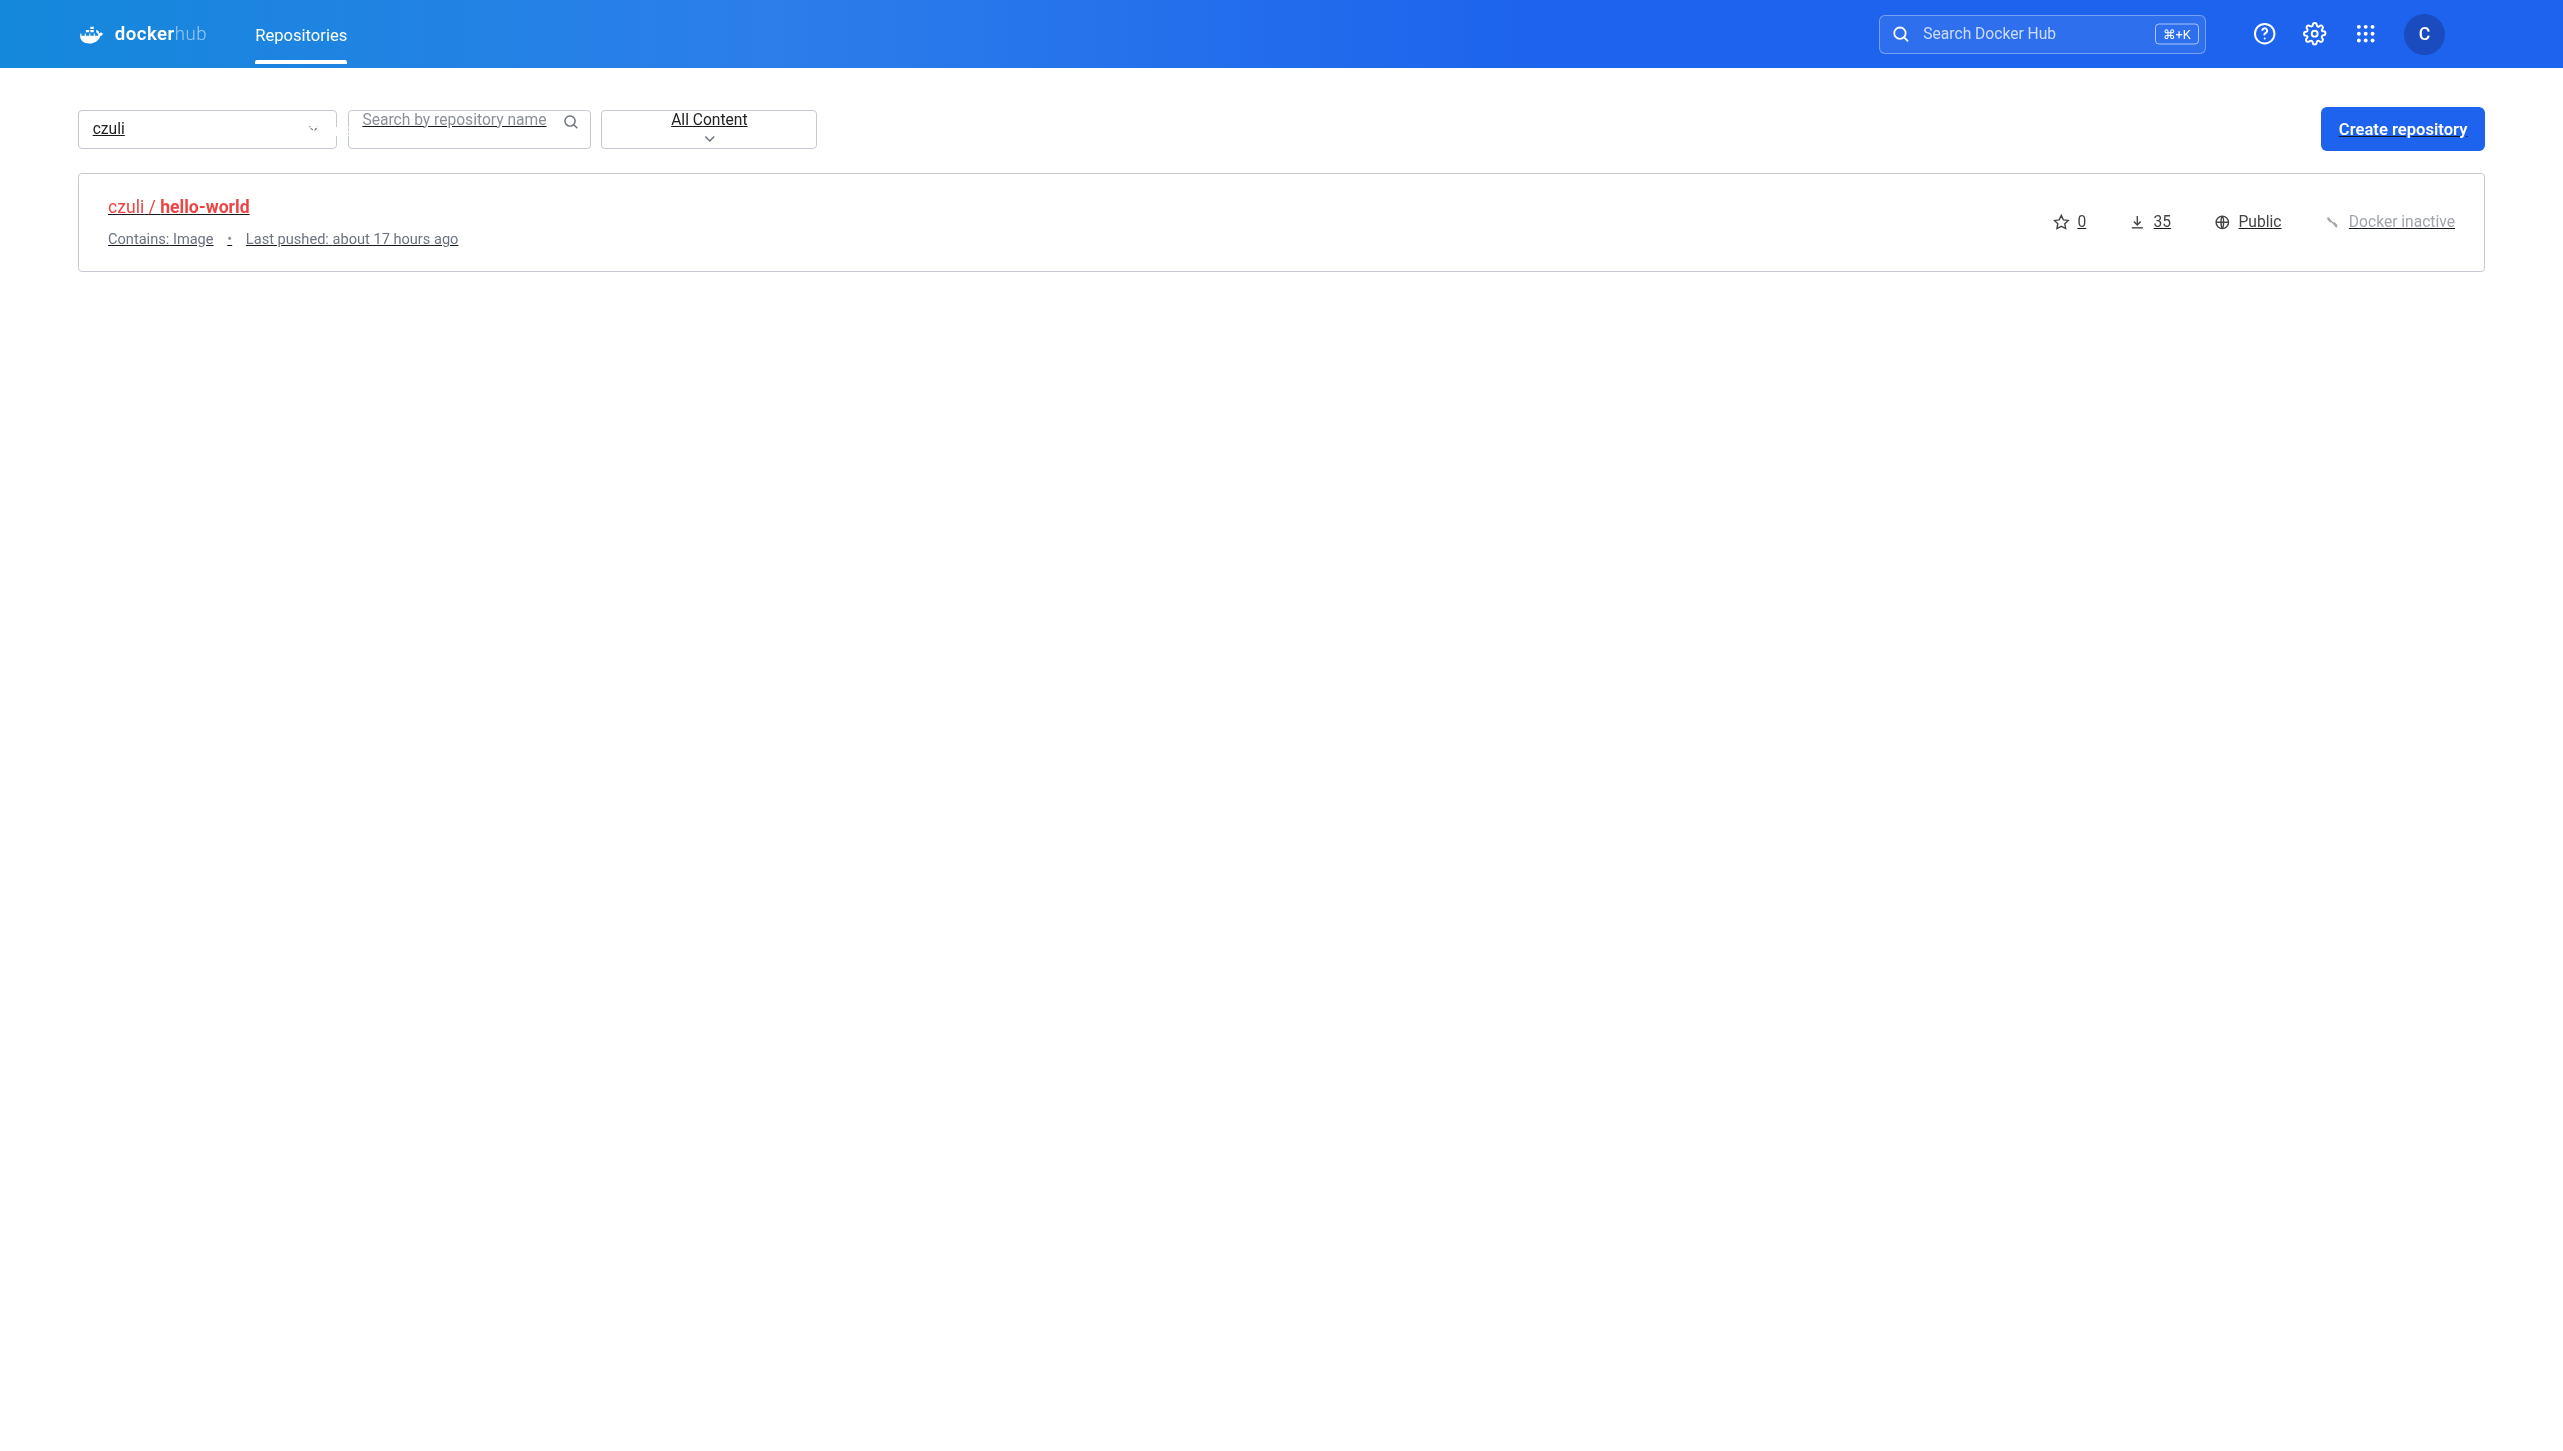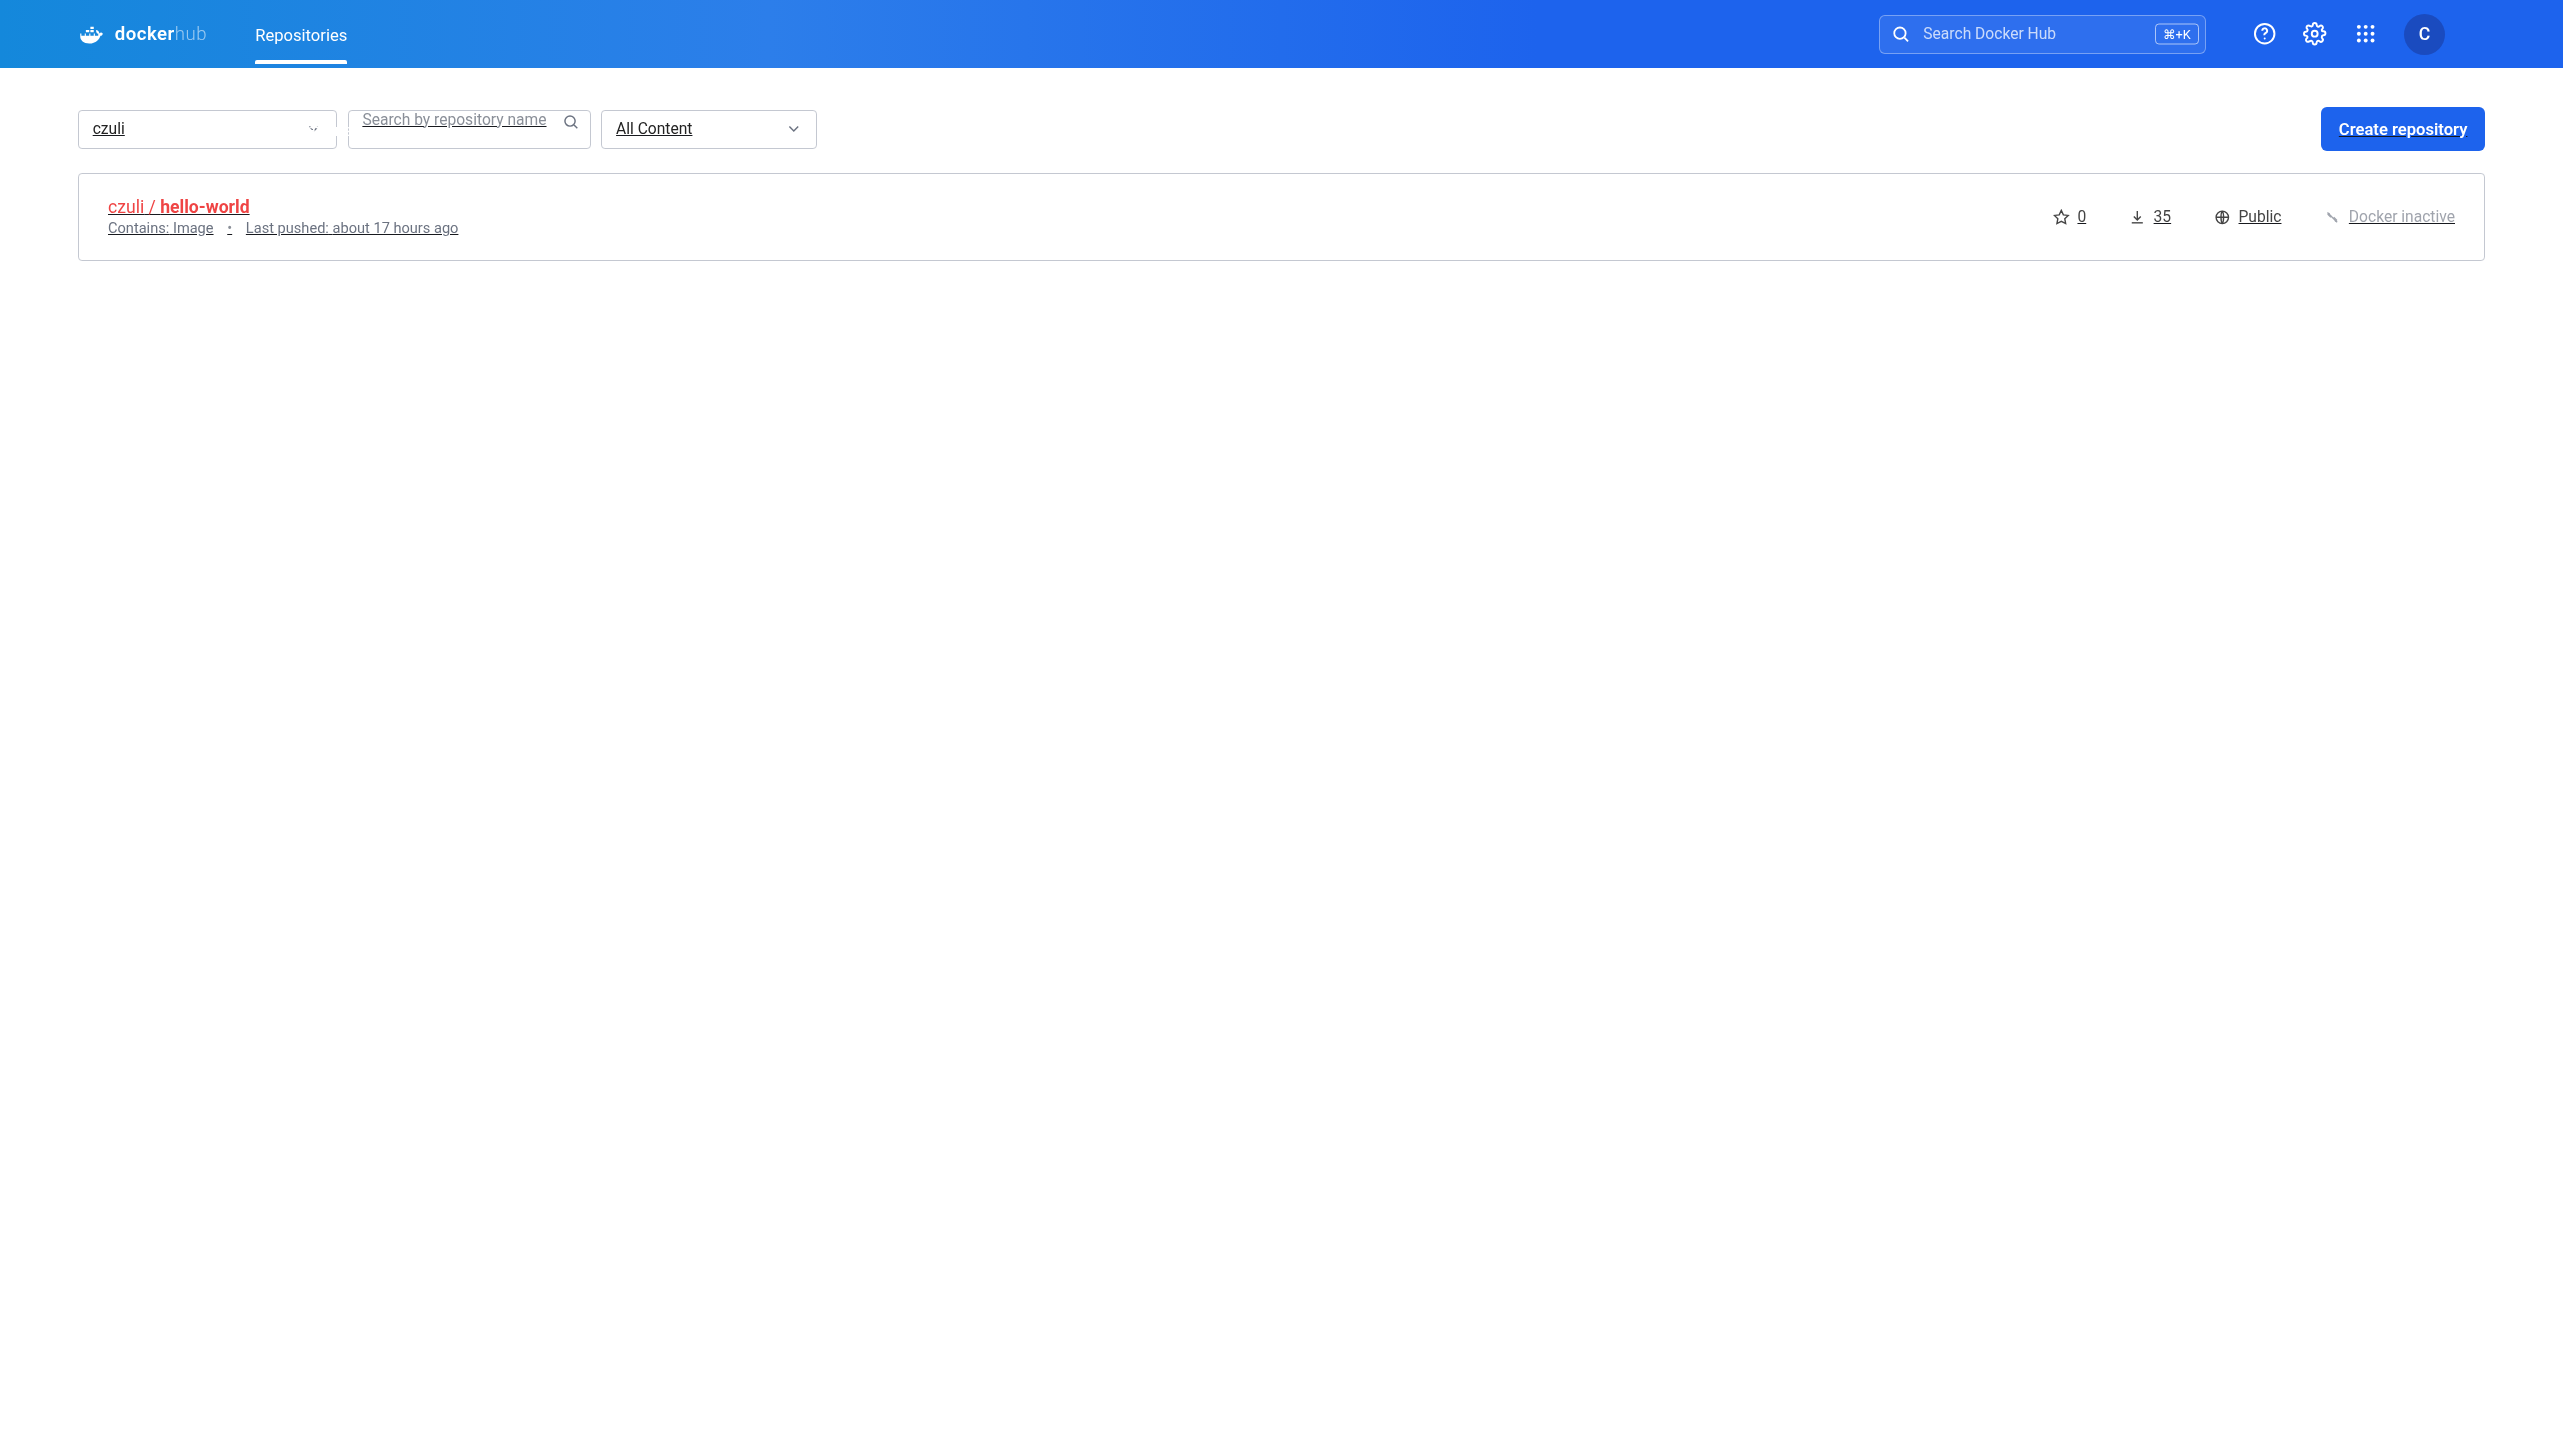--- a/index.html
+++ b/index.html
@@ -51,36 +51,36 @@
 .select, .repo-search, .content-filter {
   height:39px; border:1px solid #c4c8d1; border-radius:3.9px; background:#fff; font-size:15.6px;
 }
 .select { width:259px; display:flex; align-items:center; justify-content:space-between; padding:0 13.7px; color:#444; }
 .select.ns { color:#222; }
 .select svg, .content-filter svg { width:17.6px; height:17.6px; color:#6b7280; }
 .repo-search { width:243px; display:flex; align-items:flex-start; padding:0 9.8px 0 13.7px; }
 .repo-search input { border:none; outline:none; flex:1; font-size:15.6px; color:#333; background:transparent; }
 .repo-search input::placeholder { color:#8a8f98; }
 .repo-search svg { width:21.5px; height:21.5px; color:#6b7280; }
-.content-filter { width:216px; display:flex; align-items:center; justify-content:space-between; padding:0 13.7px; color:#222; }
+.content-filter { width:216px; display:flex; align-items:center; justify-content:space-between; padding:0 13.7px; color:#222;flex-direction:column; }
 .toolbar-spacer { flex:1; }
 .create-btn {
   height:44px; padding:0 17.6px; background:#1d63ed; color:#fff; border:none; border-radius:5.9px;
   font-size:16.6px; font-weight:600; cursor:pointer;
 }
 
 
 .repo-list { margin-top:21.5px; }
 .repo-card {
   border:1px solid #c4c8d1; border-radius:3.9px; padding:23.4px 29px; display:flex; align-items:center;
 }
 .repo-main { flex:1; }
 .repo-title { font-size:17.6px; font-weight:400; color:#ef4444; }
 .repo-title .name { font-weight:700; }
-.repo-sub { margin-top:2px; font-size:14.6px; color:#6b7280; display:flex; align-items:flex-start; gap:13.7px; }
+.repo-sub { margin-top:13px; font-size:14.6px; color:#6b7280; display:flex; align-items:flex-start; gap:13.7px; }
 .repo-sub .sep { color:#8a8f98; }
 
 .repo-stats { display:flex; align-items:center; gap:43px; color:#6b7280; font-size:15.6px; }
 .stat { display:flex; align-items:center; gap:7.8px; color:#444; }
 .stat svg { width:16.6px; height:16.6px; }
 .stat.inactive { color:#a0a4ad; }
 </style>
 </head>
 <body>
 

